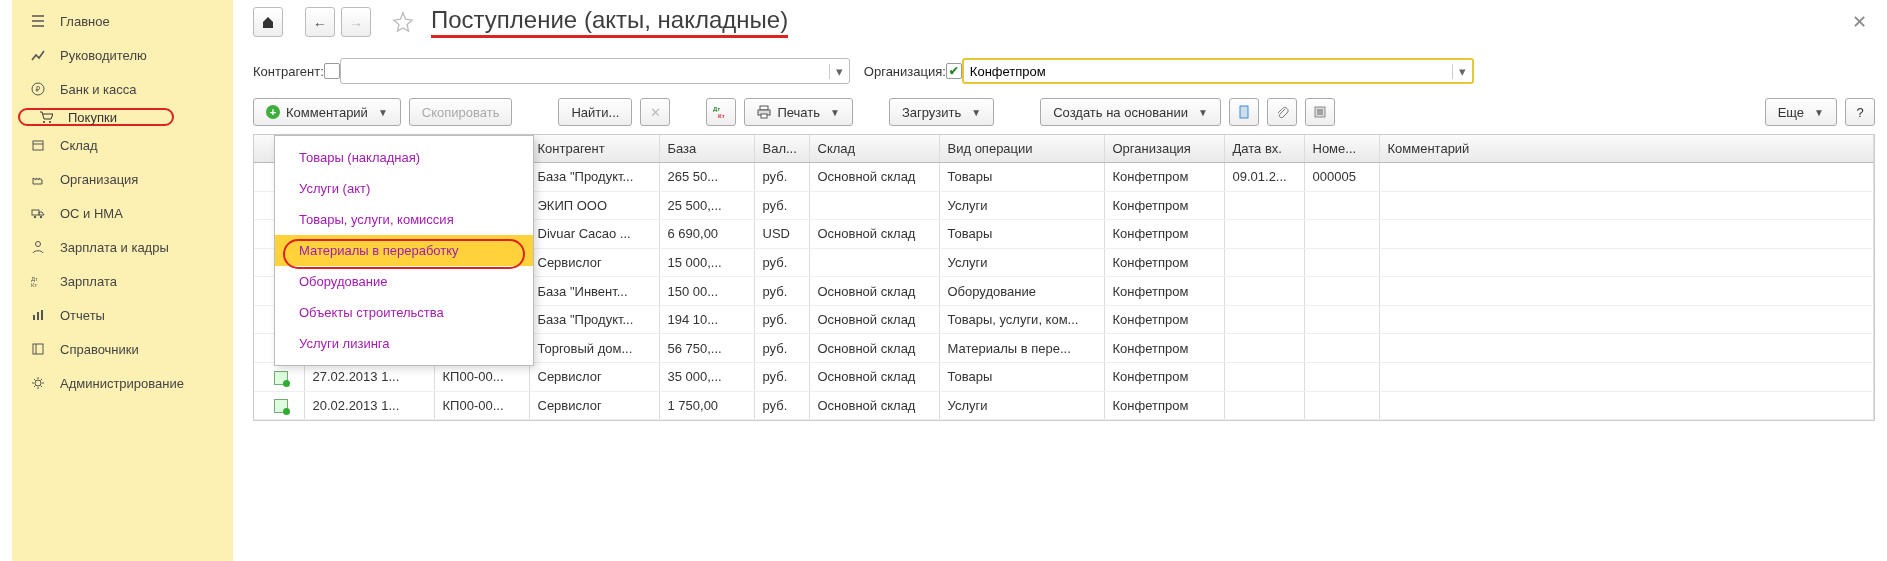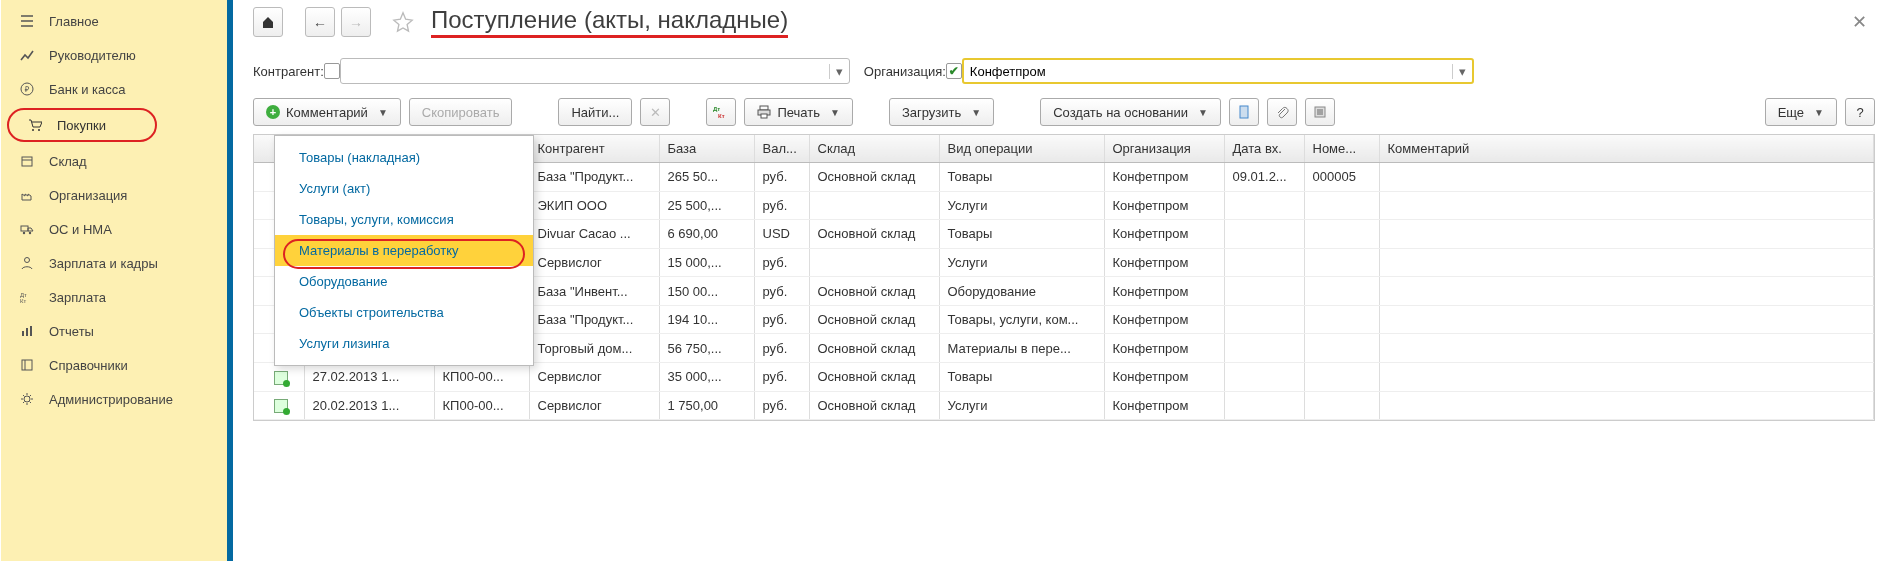--- a/index.html
+++ b/index.html
@@ -9,45 +9,45 @@
     background: #fff;
     width: 1887px;
     height: 561px;
     overflow: hidden;
     color: #333;
   }
 
   
   .sidebar {
     position: absolute;
-    left: 1px; top: 0; bottom: 0;
+    left: 12px; top: 0; bottom: 0;
     width: 233px;
     background: #fdf0b3;
-    border-right: 7px solid #0369a1;
+    border-right: 1px solid #0369a1;
     padding-top: 4px;
   }
   .side-item {
     display: flex;
     align-items: center;
     height: 34px;
     padding: 0 12px 0 18px;
     cursor: pointer;
     gap: 14px;
     color: #444;
   }
   .side-item .ic {
     width: 16px; height: 16px;
     display: inline-flex; align-items: center; justify-content: center;
     color: #555;
   }
   .side-highlight {
     border: 2.5px solid #d22;
     border-radius: 18px;
     margin: 2px 70px 2px 6px;
-    height: 34px;
+    height: 18px;
   }
   .side-highlight .ic, .side-highlight span { color:#333; }
 
   
   .main {
     position: absolute;
     left: 233px; right: 0; top: 0; bottom: 0;
     background: #fff;
   }
 
@@ -193,21 +193,21 @@
     width: 260px;
     background: #fff;
     border: 1px solid #bbb;
     box-shadow: 3px 3px 8px rgba(0,0,0,.15);
     z-index: 20;
     padding: 6px 0;
   }
   .menu-item {
     padding: 8px 24px;
     cursor: pointer;
-    color:#0369a1;
+    color:#a21caf;
   }
   .menu-item.sel {
     background: #ffd23b;
   }
   .menu-high {
     position: absolute;
     left: 8px; right: 8px;
     height: 30px;
     border: 2.5px solid #d22;
     border-radius: 15px;

